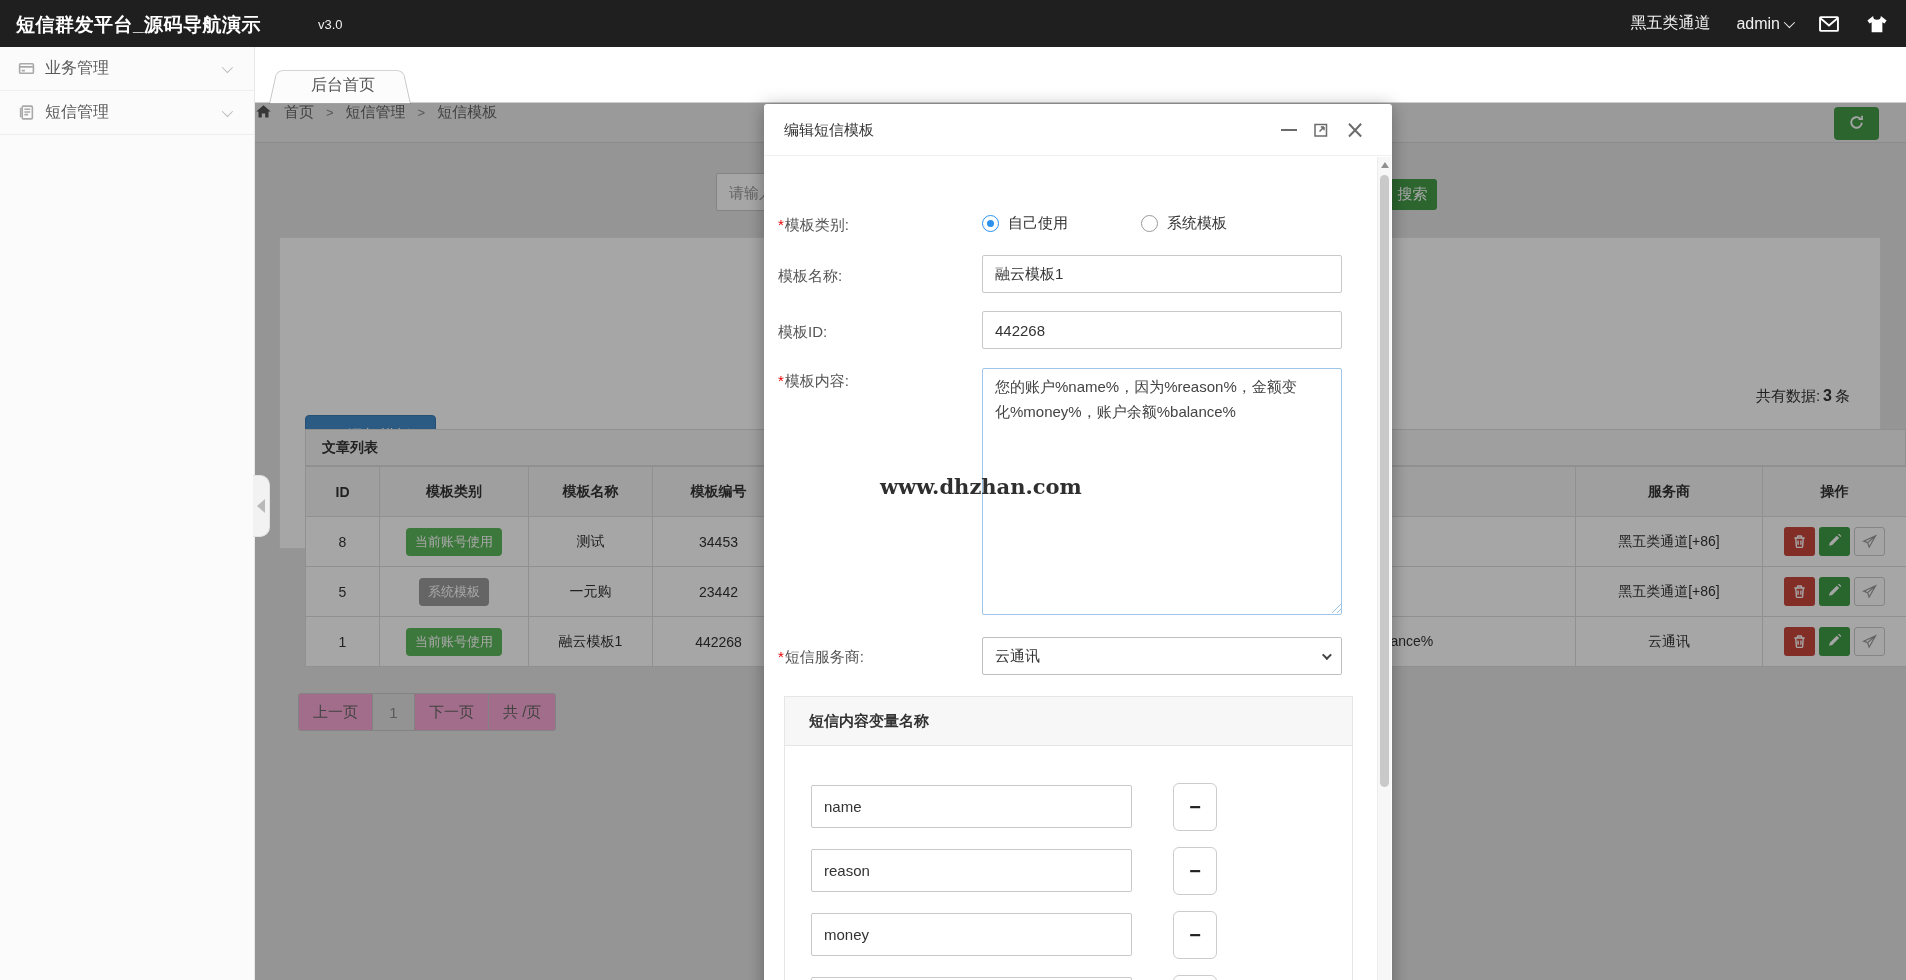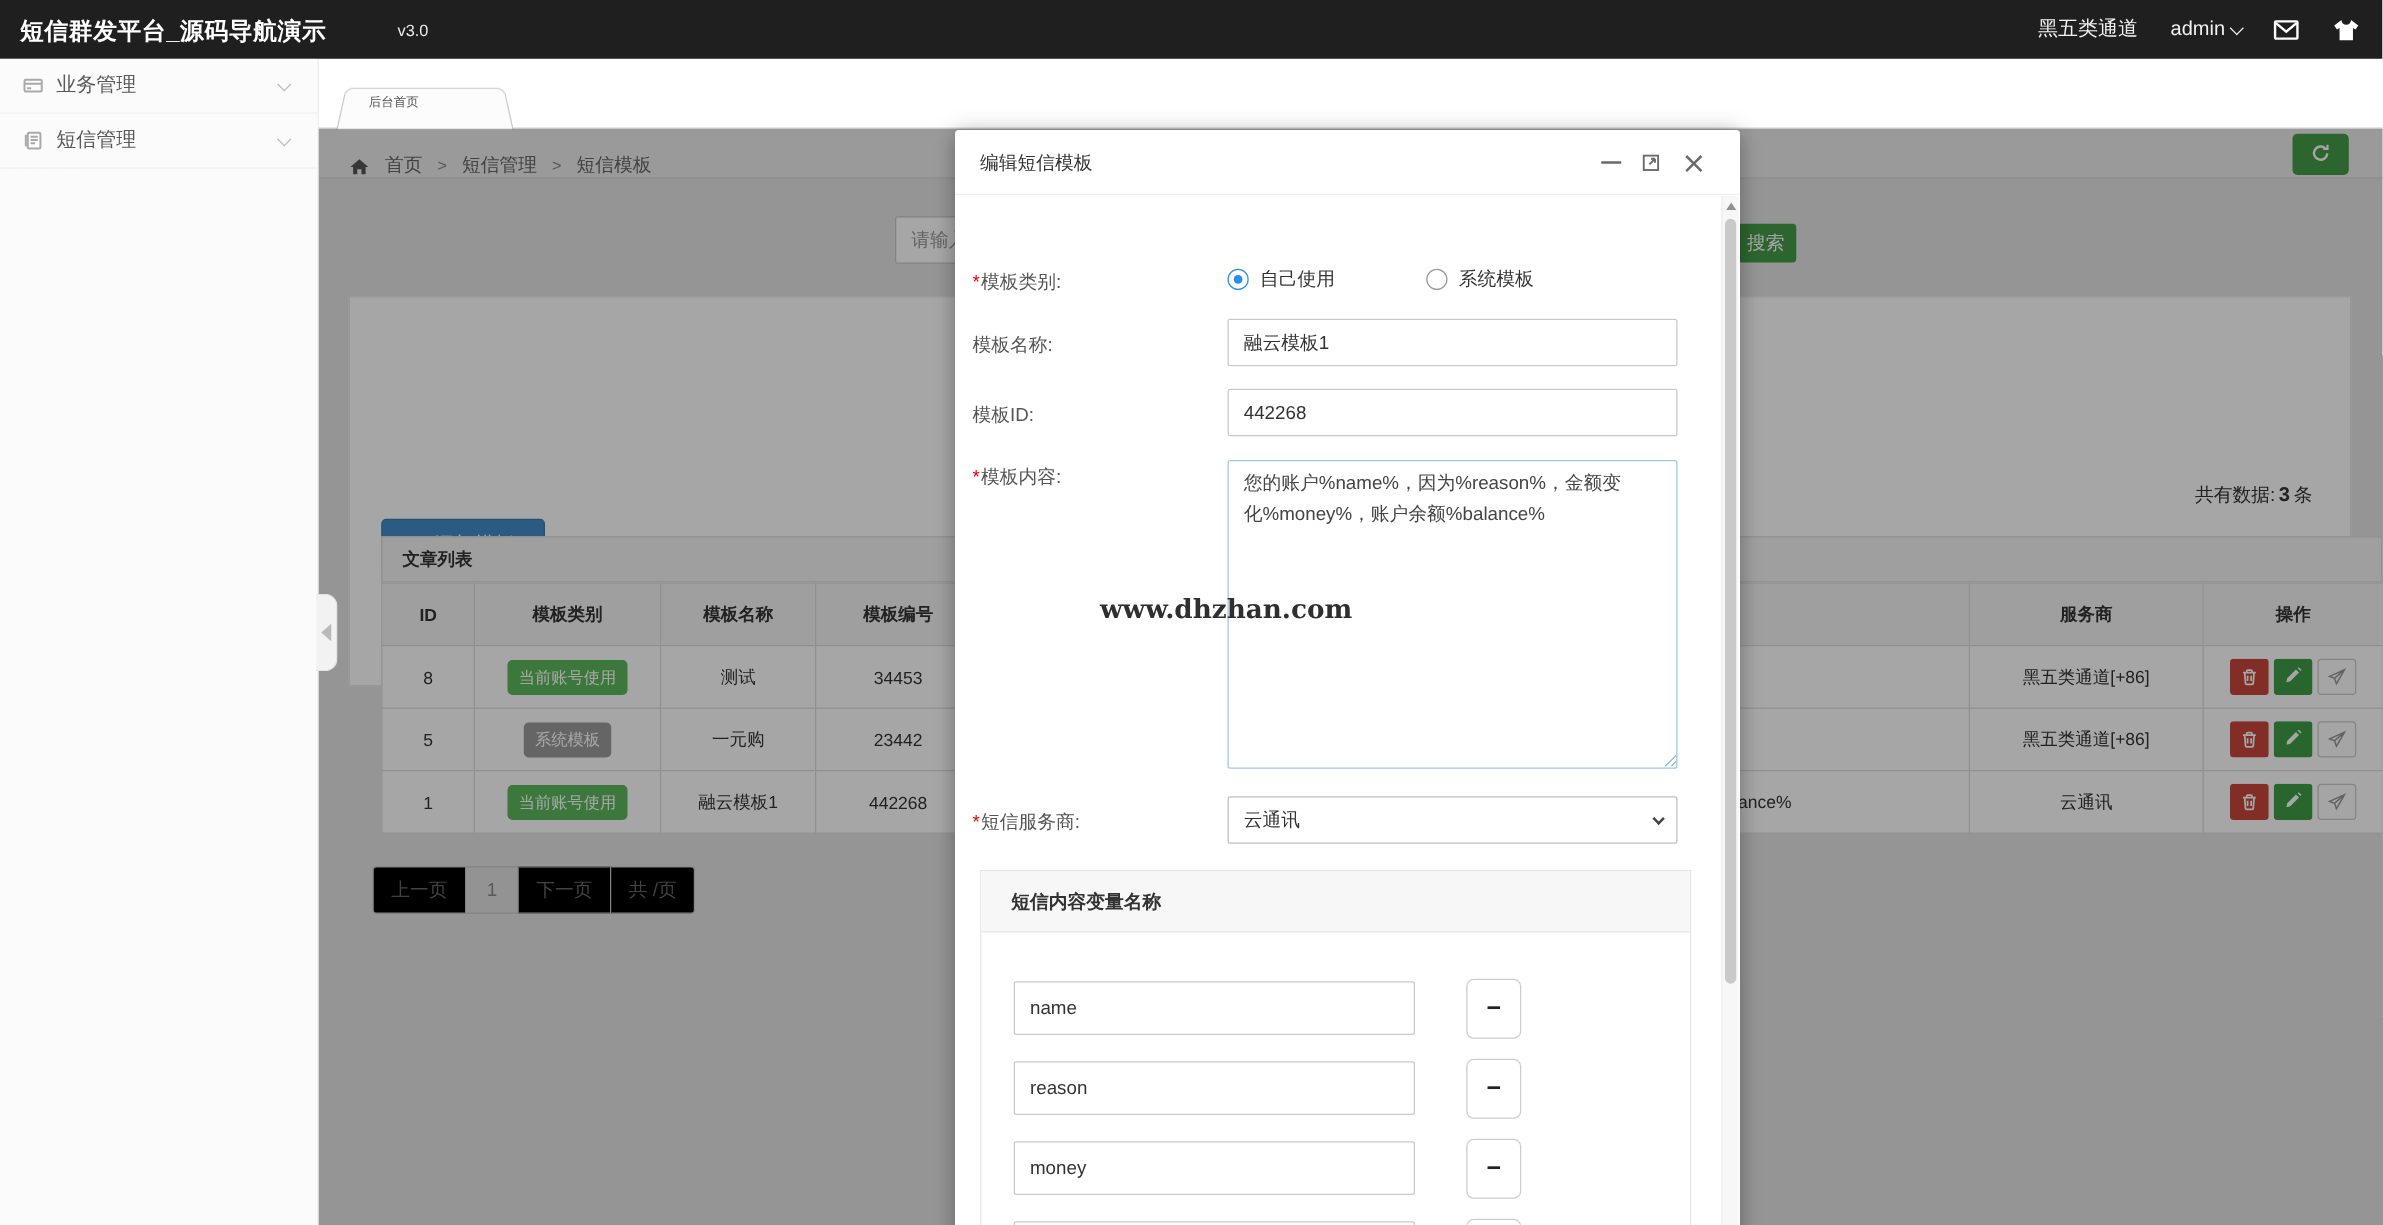--- a/index.html
+++ b/index.html
@@ -29,25 +29,25 @@
   .side-sub-item { height:40px; line-height:40px; padding-left:45px; color:#979797; font-size:15px; cursor:pointer; }
   .side-item.first { height:46px; }
 
   
   #side-handle { left:253px; top:475px; width:17px; height:62px; background:#f2f2f2; border:1px solid #e3e3e3; border-left:none; border-radius:0 10px 10px 0; z-index:60; display:flex; align-items:center; justify-content:center; cursor:pointer; }
   #side-handle .tri { width:0; height:0; border-top:7px solid transparent; border-bottom:7px solid transparent; border-right:8px solid #b9b9b9; }
 
   
   #tabbar { left:255px; top:47px; width:1651px; height:56px; background:#ffffff; border-bottom:1px solid #cfcfcf; z-index:4; }
   #tab0 { position:absolute; left:14px; top:19px; width:142px; height:38px; background:#fcfcfc; border:1px solid #c6c6c6; border-bottom:none; border-radius:7px 7px 0 0; transform:perspective(22px) rotateX(4deg); transform-origin:bottom; z-index:2; }
-  #tab0-label { position:absolute; left:40px; top:28px; font-size:10px; color:#555; z-index:3; cursor:pointer; }
+  #tab0-label { position:absolute; left:56px; top:28px; font-size:16px; color:#555; z-index:3; cursor:pointer; }
 
   
   #content { left:255px; top:103px; width:1651px; height:877px; background:#e5e5e5; z-index:1; }
-  #crumbbar { position:absolute; left:0; top:0; width:1651px; height:40px; background:#ededed; border-bottom:1px solid #d6d6d6; display:flex; align-items:flex-end; padding-left:24px; gap:12px; font-size:15px; color:#666; }
+  #crumbbar { position:absolute; left:0; top:0; width:1651px; height:40px; background:#ededed; border-bottom:1px solid #d6d6d6; display:flex; align-items:flex-start; gap:12px; font-size:15px; color:#666; }
   #crumbbar .homeico { width:17px; height:17px; color:#555; }
   .crumb-seg { cursor:pointer; }
   .crumb-sep { color:#888; font-size:13px; }
   #refresh-btn { position:absolute; right:27px; top:4px; width:45px; height:33px; background:#449d48; border:none; border-radius:4px; color:#fff; cursor:pointer; display:flex; align-items:center; justify-content:center; }
   #refresh-btn svg { width:17px; height:17px; }
 
   #search-input { position:absolute; left:461px; top:70px; width:646px; height:38px; border:1px solid #c9c9c9; border-radius:2px; background:#fff; font-size:15px; color:#333; padding:0 12px; }
   #search-input::placeholder { color:#9a9a9a; }
   #search-btn { position:absolute; left:1114px; top:76px; width:68px; height:31px; background:#449d48; color:#fff; border:none; border-radius:3px; font-size:15px; cursor:pointer; display:flex; align-items:center; justify-content:center; gap:5px; }
   #search-btn svg { width:14px; height:14px; }
@@ -66,21 +66,21 @@
   .badge { display:inline-block; padding:5px 9px; border-radius:4px; color:#fff; font-size:13px; }
   .badge.green { background:#5cb85c; }
   .badge.gray { background:#9b9b9b; }
   .act-btn { display:inline-flex; width:31px; height:29px; border-radius:3px; align-items:center; justify-content:center; margin:0 2px; cursor:pointer; vertical-align:middle; border:1px solid transparent; }
   .act-btn svg { width:15px; height:15px; }
   .act-btn.delete { background:#c9463d; color:#fff; }
   .act-btn.edit { background:#3f9d46; color:#fff; }
   .act-btn.send { background:#fdfdfd; border-color:#ccc; color:#999; }
 
   #pager { position:absolute; left:18px; top:455px; display:flex; }
-  .pg { height:38px; min-width:42px; padding:0 14px; background:#000000; border:1px solid #c9c9c9; border-left:none; display:flex; align-items:center; justify-content:center; font-size:15px; color:#666; cursor:pointer; }
+  .pg { height:38px; min-width:42px; padding:0 14px; background:#f9a8d4; border:1px solid #c9c9c9; border-left:none; display:flex; align-items:center; justify-content:center; font-size:15px; color:#666; cursor:pointer; }
   .pg:first-child { border-left:1px solid #c9c9c9; border-radius:3px 0 0 3px; }
   .pg:last-child { border-radius:0 3px 3px 0; }
   .pg.current { background:#e2e2e2; color:#8a8a8a; cursor:default; }
 
   
   #overlay { left:255px; top:103px; width:1651px; height:877px; background:rgba(0,0,0,.35); z-index:50; }
   #modal { left:764px; top:104px; width:628px; height:900px; background:#fff; border-radius:3px; box-shadow:0 3px 18px rgba(0,0,0,.35); z-index:100; }
   #modal-header { position:absolute; left:0; top:0; width:100%; height:52px; border-bottom:1px solid #f0f0f0; }
   #modal-title { position:absolute; left:20px; top:17px; font-size:15px; color:#333; }
   .win-btn { position:absolute; top:15px; width:22px; height:22px; color:#6b6b6b; cursor:pointer; display:flex; align-items:center; justify-content:center; }

